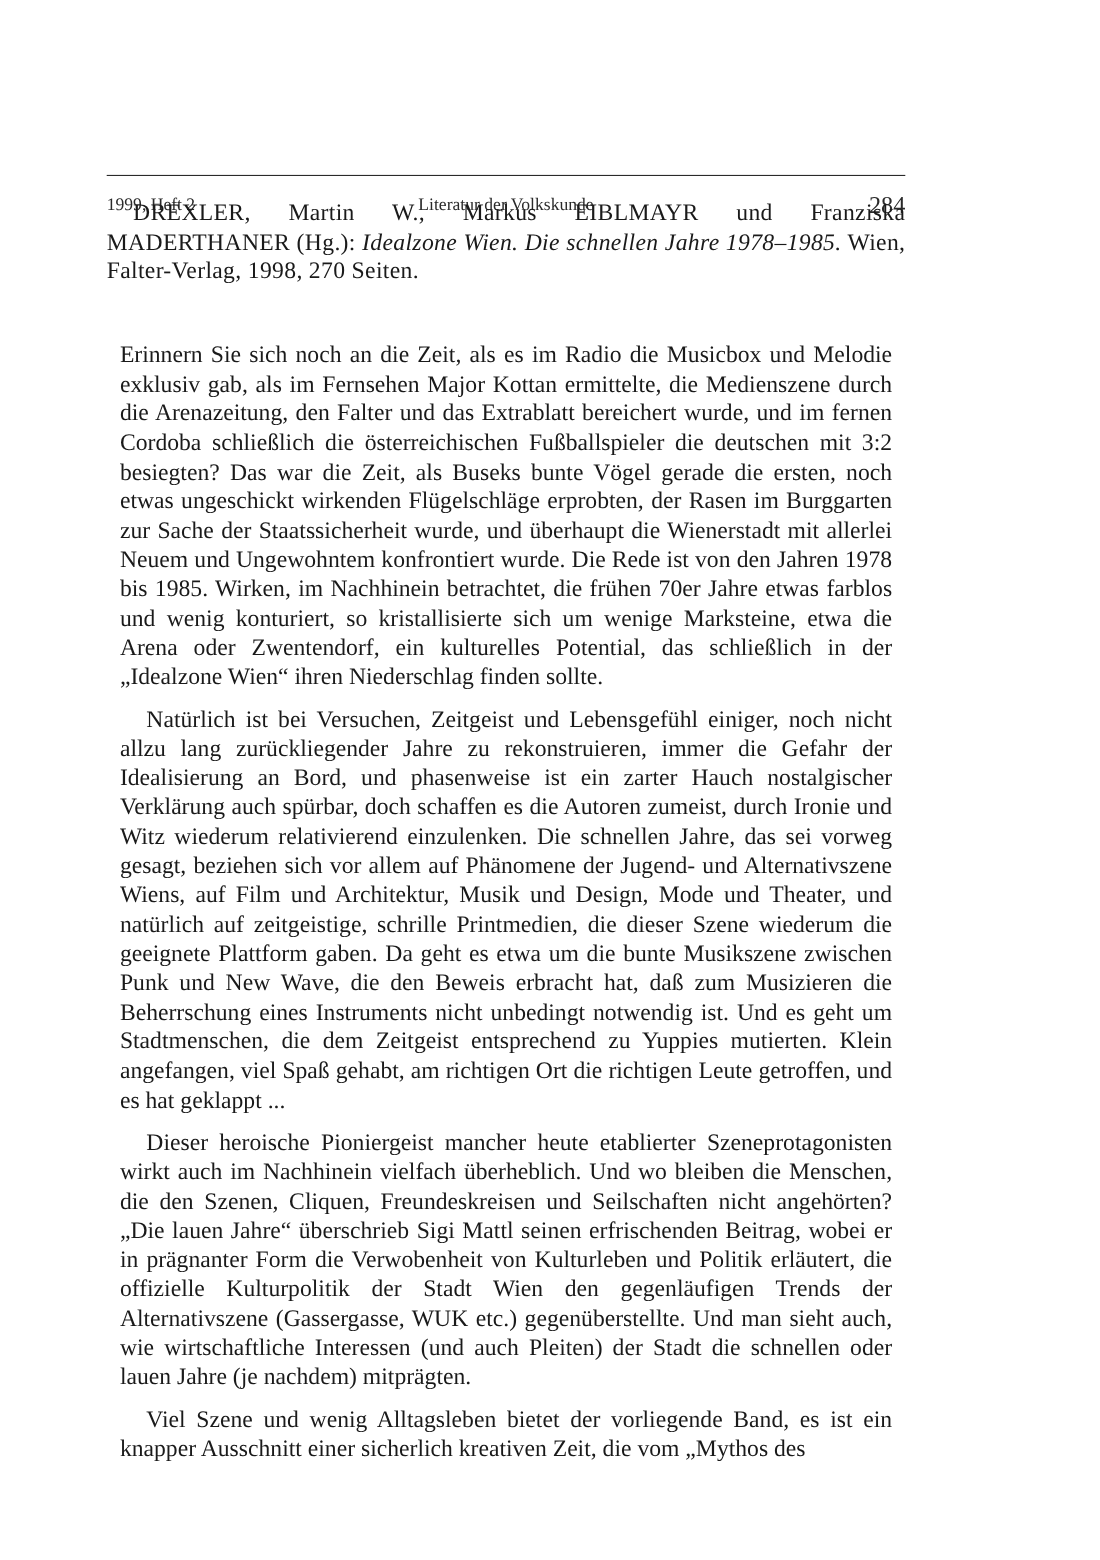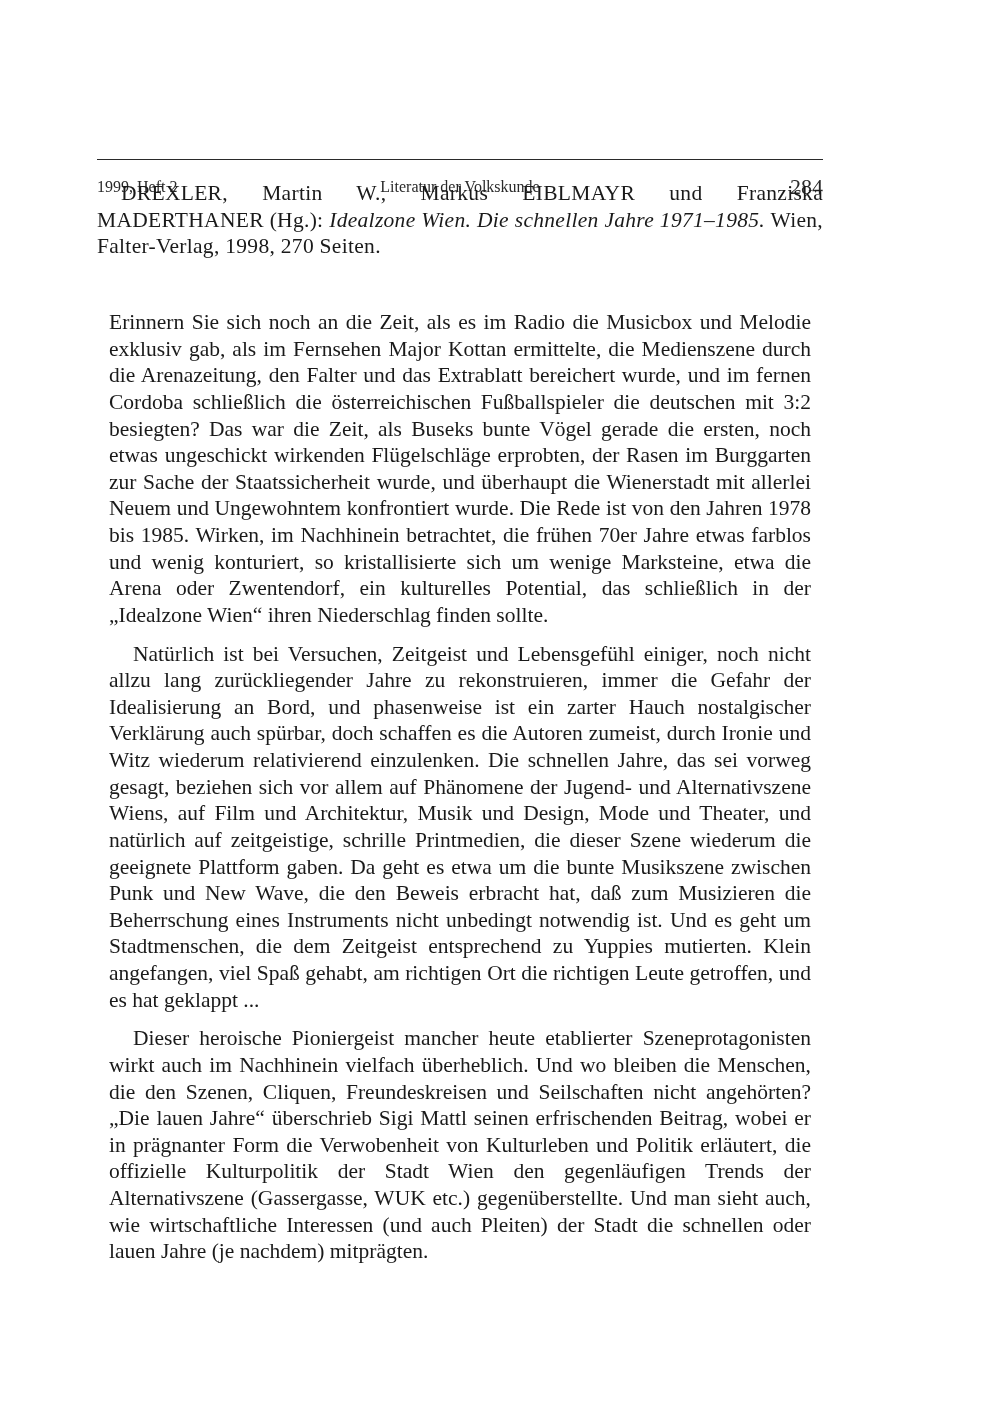--- a/index.html
+++ b/index.html
@@ -93,21 +93,22 @@
 <div class="page">
 
   <div class="running-head">
     <span class="rh-left">1999, Heft 2</span>
     <span class="rh-center">Literatur der Volkskunde</span>
     <span class="rh-right">284</span>
   </div>
 
   <div class="rule"></div>
 
-  <div class="citation"><span>DREXLER, Martin W., Markus EIBLMAYR und Franziska MADERTHANER (Hg.): </span><span class="ital">Idealzone Wien. Die schnellen Jahre 1971–1985.</span><span> Wien, Falter-Verlag, 1998, 270 Seiten.</span></div>
+  <div class="citation"><span>DREXLER, Martin W., Markus EIBLMAYR und Franziska MADERTHANER (Hg.): </span><span class="ital">Idealzone Wien. Die schnellen Jahre 1978–1985.</span><span> Wien, Falter-Verlag, 1998, 270 Seiten.</span></div>
 
   <div class="body-text">
     <p class="first">Erinnern Sie sich noch an die Zeit, als es im Radio die Musicbox und Melodie exklusiv gab, als im Fernsehen Major Kottan ermittelte, die Medienszene durch die Arenazeitung, den Falter und das Extrablatt bereichert wurde, und im fernen Cordoba schließlich die österreichischen Fußballspieler die deutschen mit 3:2 besiegten? Das war die Zeit, als Buseks bunte Vögel gerade die ersten, noch etwas ungeschickt wirkenden Flügelschläge erprobten, der Rasen im Burggarten zur Sache der Staatssicherheit wurde, und überhaupt die Wienerstadt mit allerlei Neuem und Ungewohntem konfrontiert wurde. Die Rede ist von den Jahren 1978 bis 1985. Wirken, im Nachhinein betrachtet, die frühen 70er Jahre etwas farblos und wenig konturiert, so kristallisierte sich um wenige Marksteine, etwa die Arena oder Zwentendorf, ein kulturelles Potential, das schließlich in der „Idealzone Wien“ ihren Niederschlag finden sollte.</p>
     <p>Natürlich ist bei Versuchen, Zeitgeist und Lebensgefühl einiger, noch nicht allzu lang zurückliegender Jahre zu rekonstruieren, immer die Gefahr der Idealisierung an Bord, und phasenweise ist ein zarter Hauch nostalgischer Verklärung auch spürbar, doch schaffen es die Autoren zumeist, durch Ironie und Witz wiederum relativierend einzulenken. Die schnellen Jahre, das sei vorweg gesagt, beziehen sich vor allem auf Phänomene der Jugend- und Alternativszene Wiens, auf Film und Architektur, Musik und Design, Mode und Theater, und natürlich auf zeitgeistige, schrille Printmedien, die dieser Szene wiederum die geeignete Plattform gaben. Da geht es etwa um die bunte Musikszene zwischen Punk und New Wave, die den Beweis erbracht hat, daß zum Musizieren die Beherrschung eines Instruments nicht unbedingt notwendig ist. Und es geht um Stadtmenschen, die dem Zeitgeist entsprechend zu Yuppies mutierten. Klein angefangen, viel Spaß gehabt, am richtigen Ort die richtigen Leute getroffen, und es hat geklappt ...</p>
     <p>Dieser heroische Pioniergeist mancher heute etablierter Szeneprotagonisten wirkt auch im Nachhinein vielfach überheblich. Und wo bleiben die Menschen, die den Szenen, Cliquen, Freundeskreisen und Seilschaften nicht angehörten? „Die lauen Jahre“ überschrieb Sigi Mattl seinen erfrischenden Beitrag, wobei er in prägnanter Form die Verwobenheit von Kulturleben und Politik erläutert, die offizielle Kulturpolitik der Stadt Wien den gegenläufigen Trends der Alternativszene (Gassergasse, WUK etc.) gegenüberstellte. Und man sieht auch, wie wirtschaftliche Interessen (und auch Pleiten) der Stadt die schnellen oder lauen Jahre (je nachdem) mitprägten.</p>
+    <p>Viel Szene und wenig Alltagsleben bietet der vorliegende Band, es ist ein knapper Ausschnitt einer sicherlich kreativen Zeit, die vom „Mythos des</p>
   </div>
 
 </div>
 
 </body></html>

